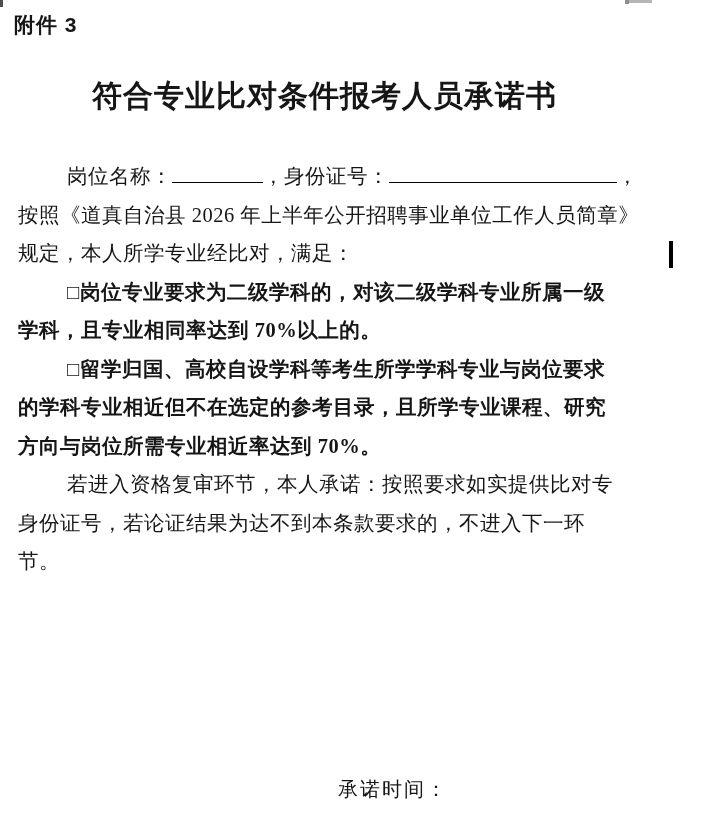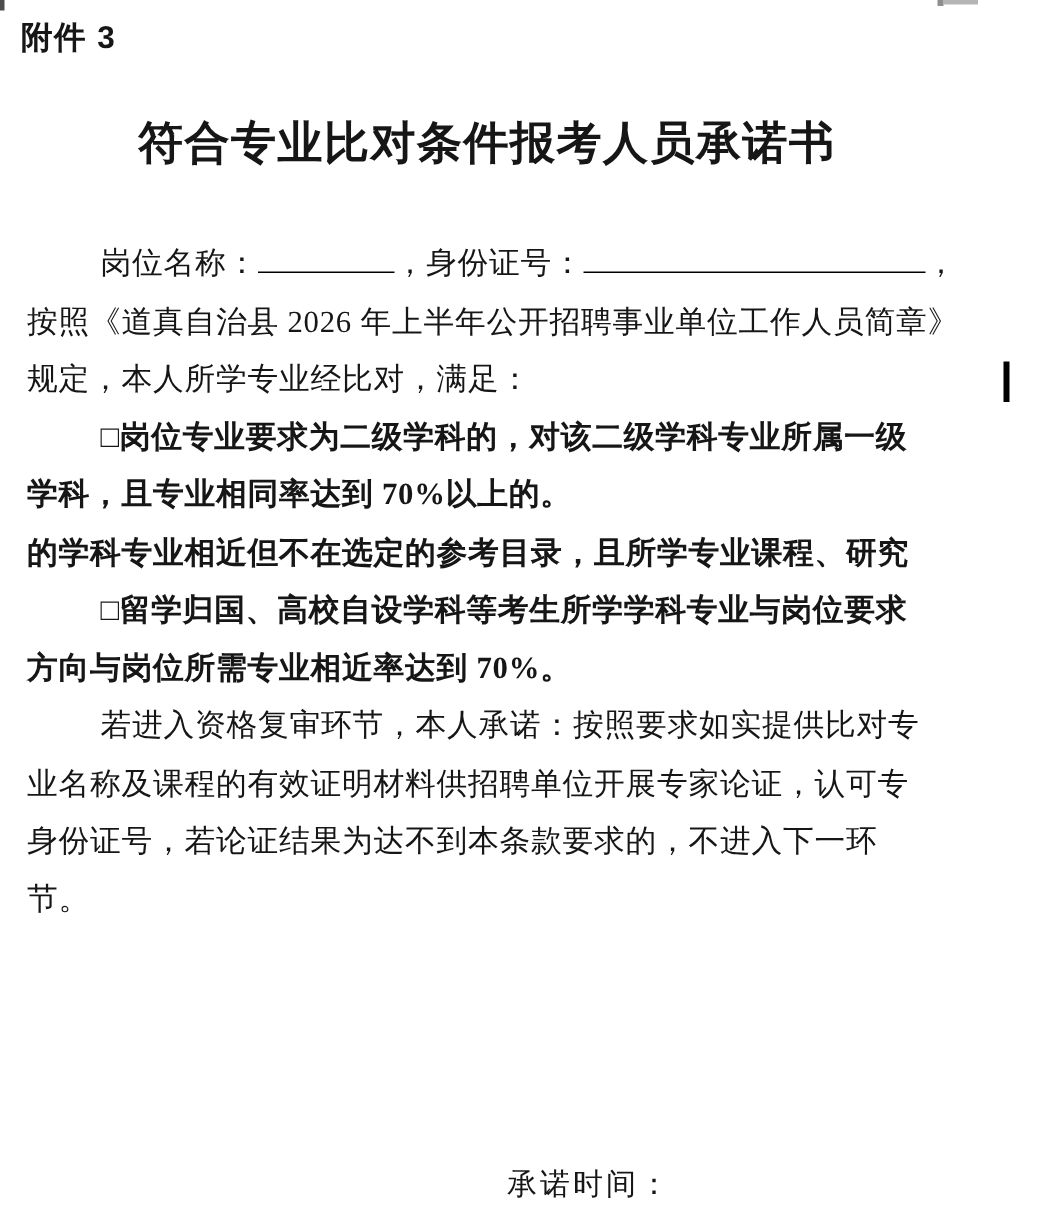--- a/index.html
+++ b/index.html
@@ -59,28 +59,27 @@
 
 
     <div class="line"><span>按照《道真自治县 2026 年上半年公开招聘事业单位工作人员简章》</span></div>
 
     <div class="line"><span>规定，本人所学专业经比对，满足：</span></div>
 
     <div class="line indent bold"><span>□</span><span>岗位专业要求为二级学科的，对该二级学科专业所属一级</span></div>
 
     <div class="line bold"><span>学科，且专业相同率达到 70%以上的。</span></div>
 
+    <div class="line indent bold"><span>□</span><span>留学归国、高校自设学科等考生所学学科专业与岗位要求</span></div>
+
     <div class="line bold"><span>的学科专业相近但不在选定的参考目录，且所学专业课程、研究</span></div>
-
-    <div class="line indent bold"><span>□</span><span>留学归国、高校自设学科等考生所学学科专业与岗位要求</span></div>
 
     <div class="line bold"><span>方向与岗位所需专业相近率达到 70%。</span></div>
 
     <div class="line indent"><span>若进入资格复审环节，本人承诺：按照要求如实提供比对专</span></div>
-    <div class="line"><span>业名称及课程的有效证明材料供招聘单位开展专家论证，认可专</span></div>
     <div class="line"><span>身份证号，若论证结果为达不到本条款要求的，不进入下一环</span></div>
     <div class="line"><span>节。</span></div>
 
   </div>
 
   <div class="caret"></div>
 
   <div class="sig sig-time">承诺时间：</div>
 
 </div>

